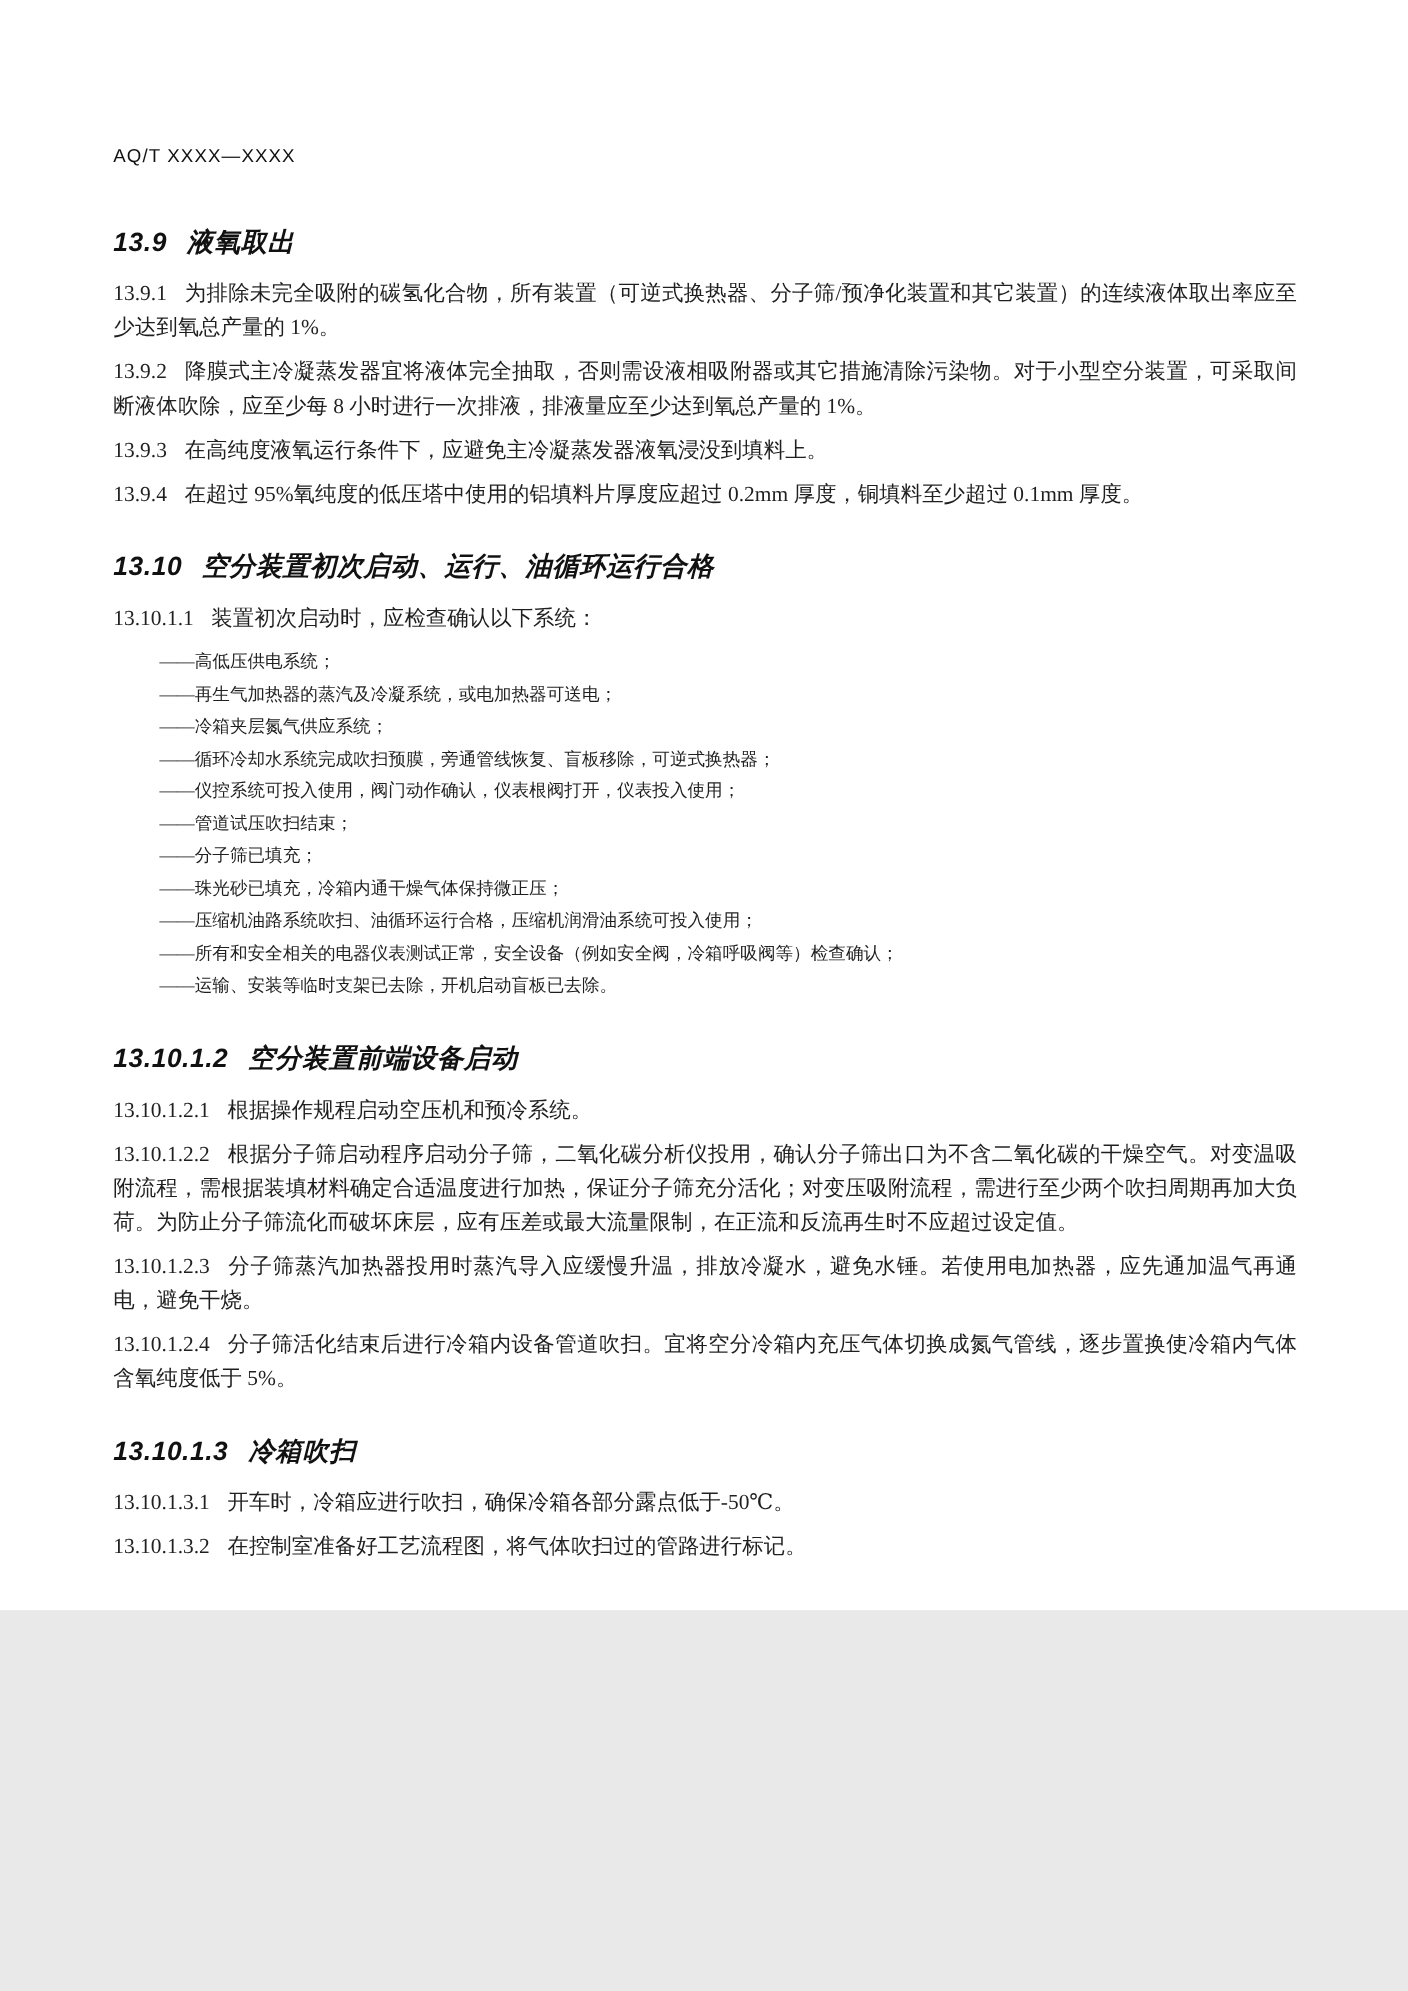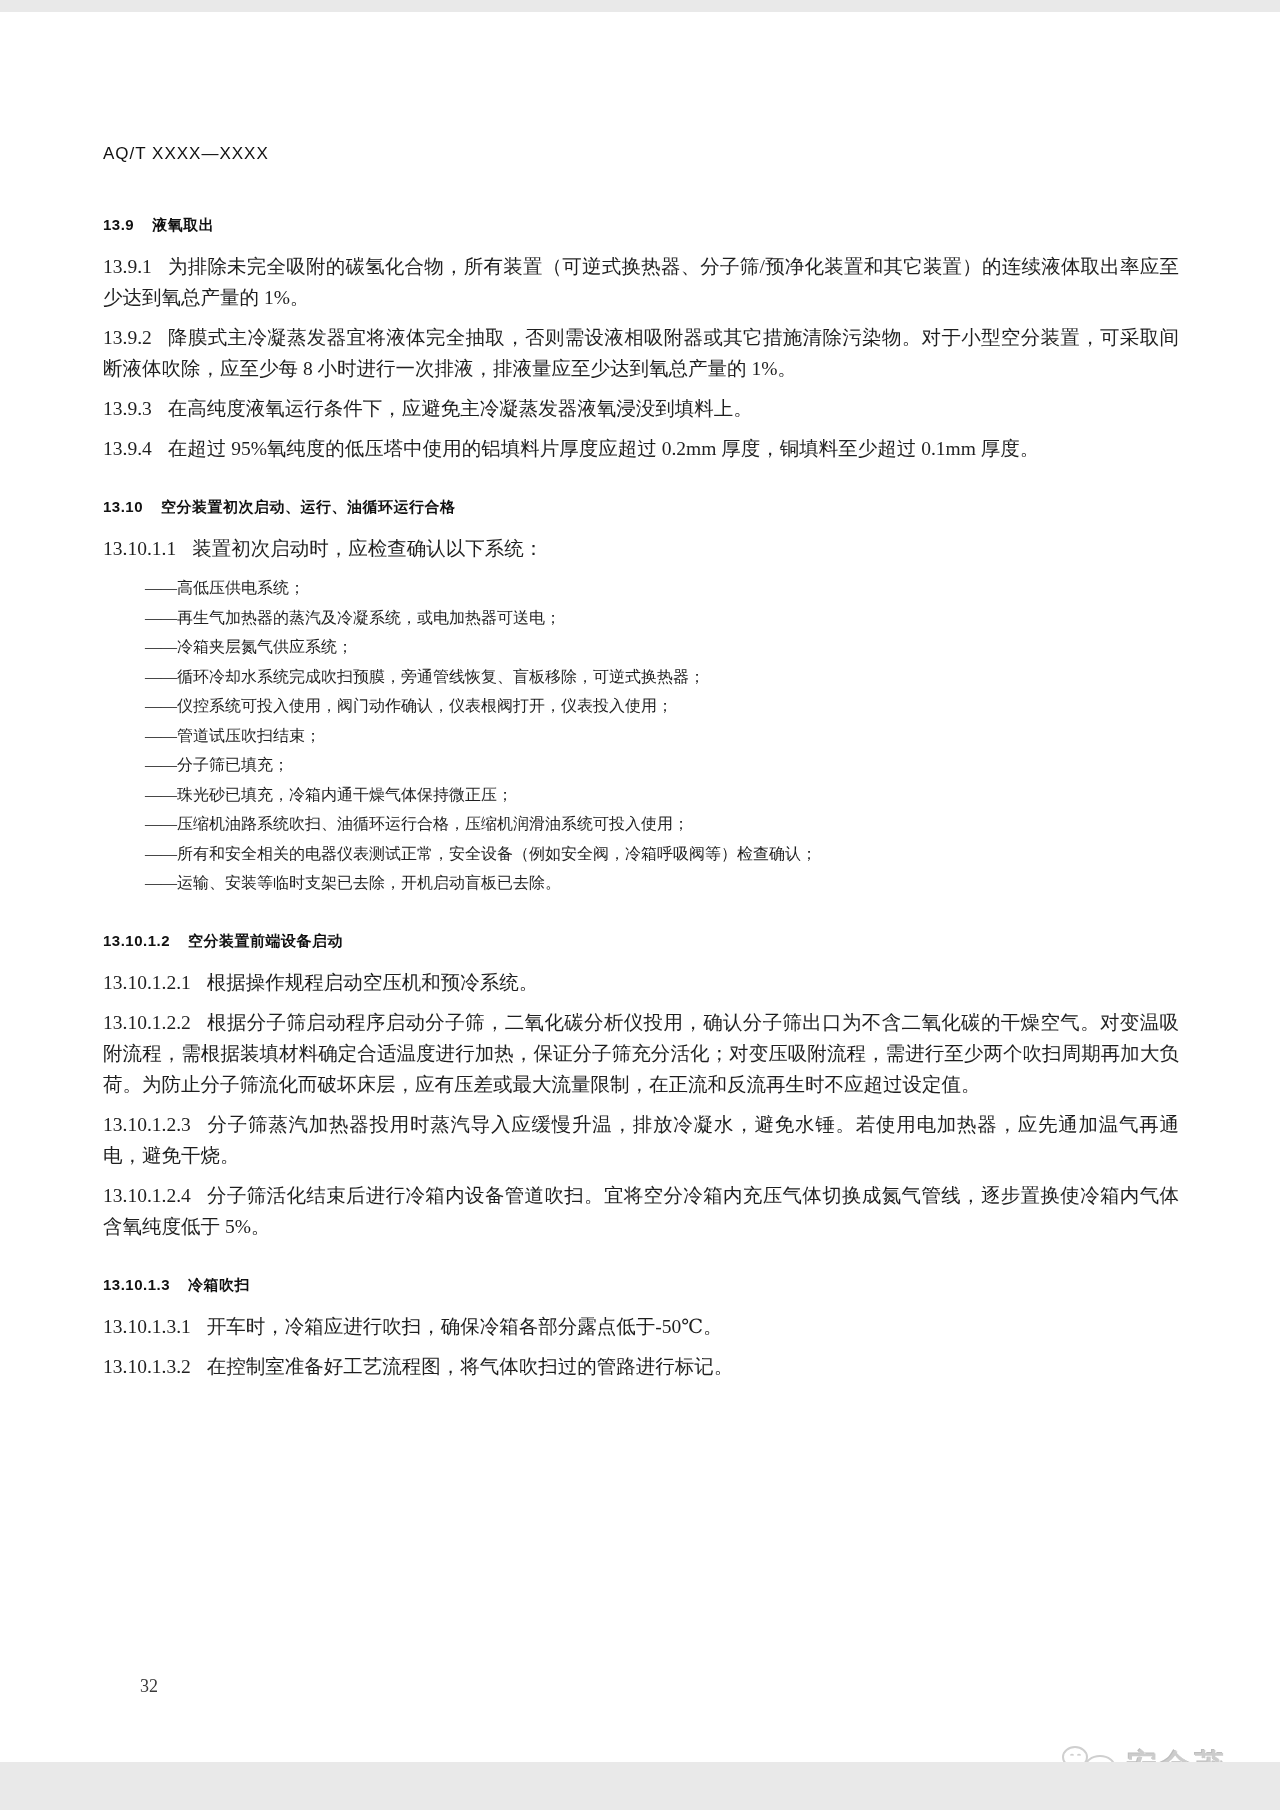--- a/index.html
+++ b/index.html
@@ -1,43 +1,44 @@
 <!DOCTYPE html>
 <html><head>
 <meta charset="utf-8">
 <style>
   html,body { margin:0; padding:0; background:#e9e9e9; }
   .page {
     position:relative;
-    width:1280px; height:1750px;
-    margin:12px auto;
+    width:1280px; height:1464px;
+    margin:0 auto;
     background:#ffffff;
     color:#1f1f1f;
     font-family:"Liberation Serif","DejaVu Serif",serif;
     overflow:hidden;
   }
   .doc {
     position:absolute;
     left:103px; top:132px;
     width:1076px;
   }
   .doc-header {
     font-family:"Liberation Sans","DejaVu Sans",sans-serif;
     font-size:17px;
     letter-spacing:1px;
     color:#111;
     margin-bottom:0;
   }
   .heading {
     font-family:"Liberation Sans","DejaVu Sans",sans-serif;
     font-weight:bold;
-    font-size:15px;
+    font-size:24px;
     color:#111;
     margin:34px 0 16px 0;
     letter-spacing:0.5px;
+    font-style:italic;
   }
   .heading .num { margin-right:18px; }
   .heading.first { margin-top:52px; }
   .clause {
     font-size:19.5px;
     line-height:31px;
     text-align:justify;
     margin:0 0 9px 0;
   }
   .clause .num {

